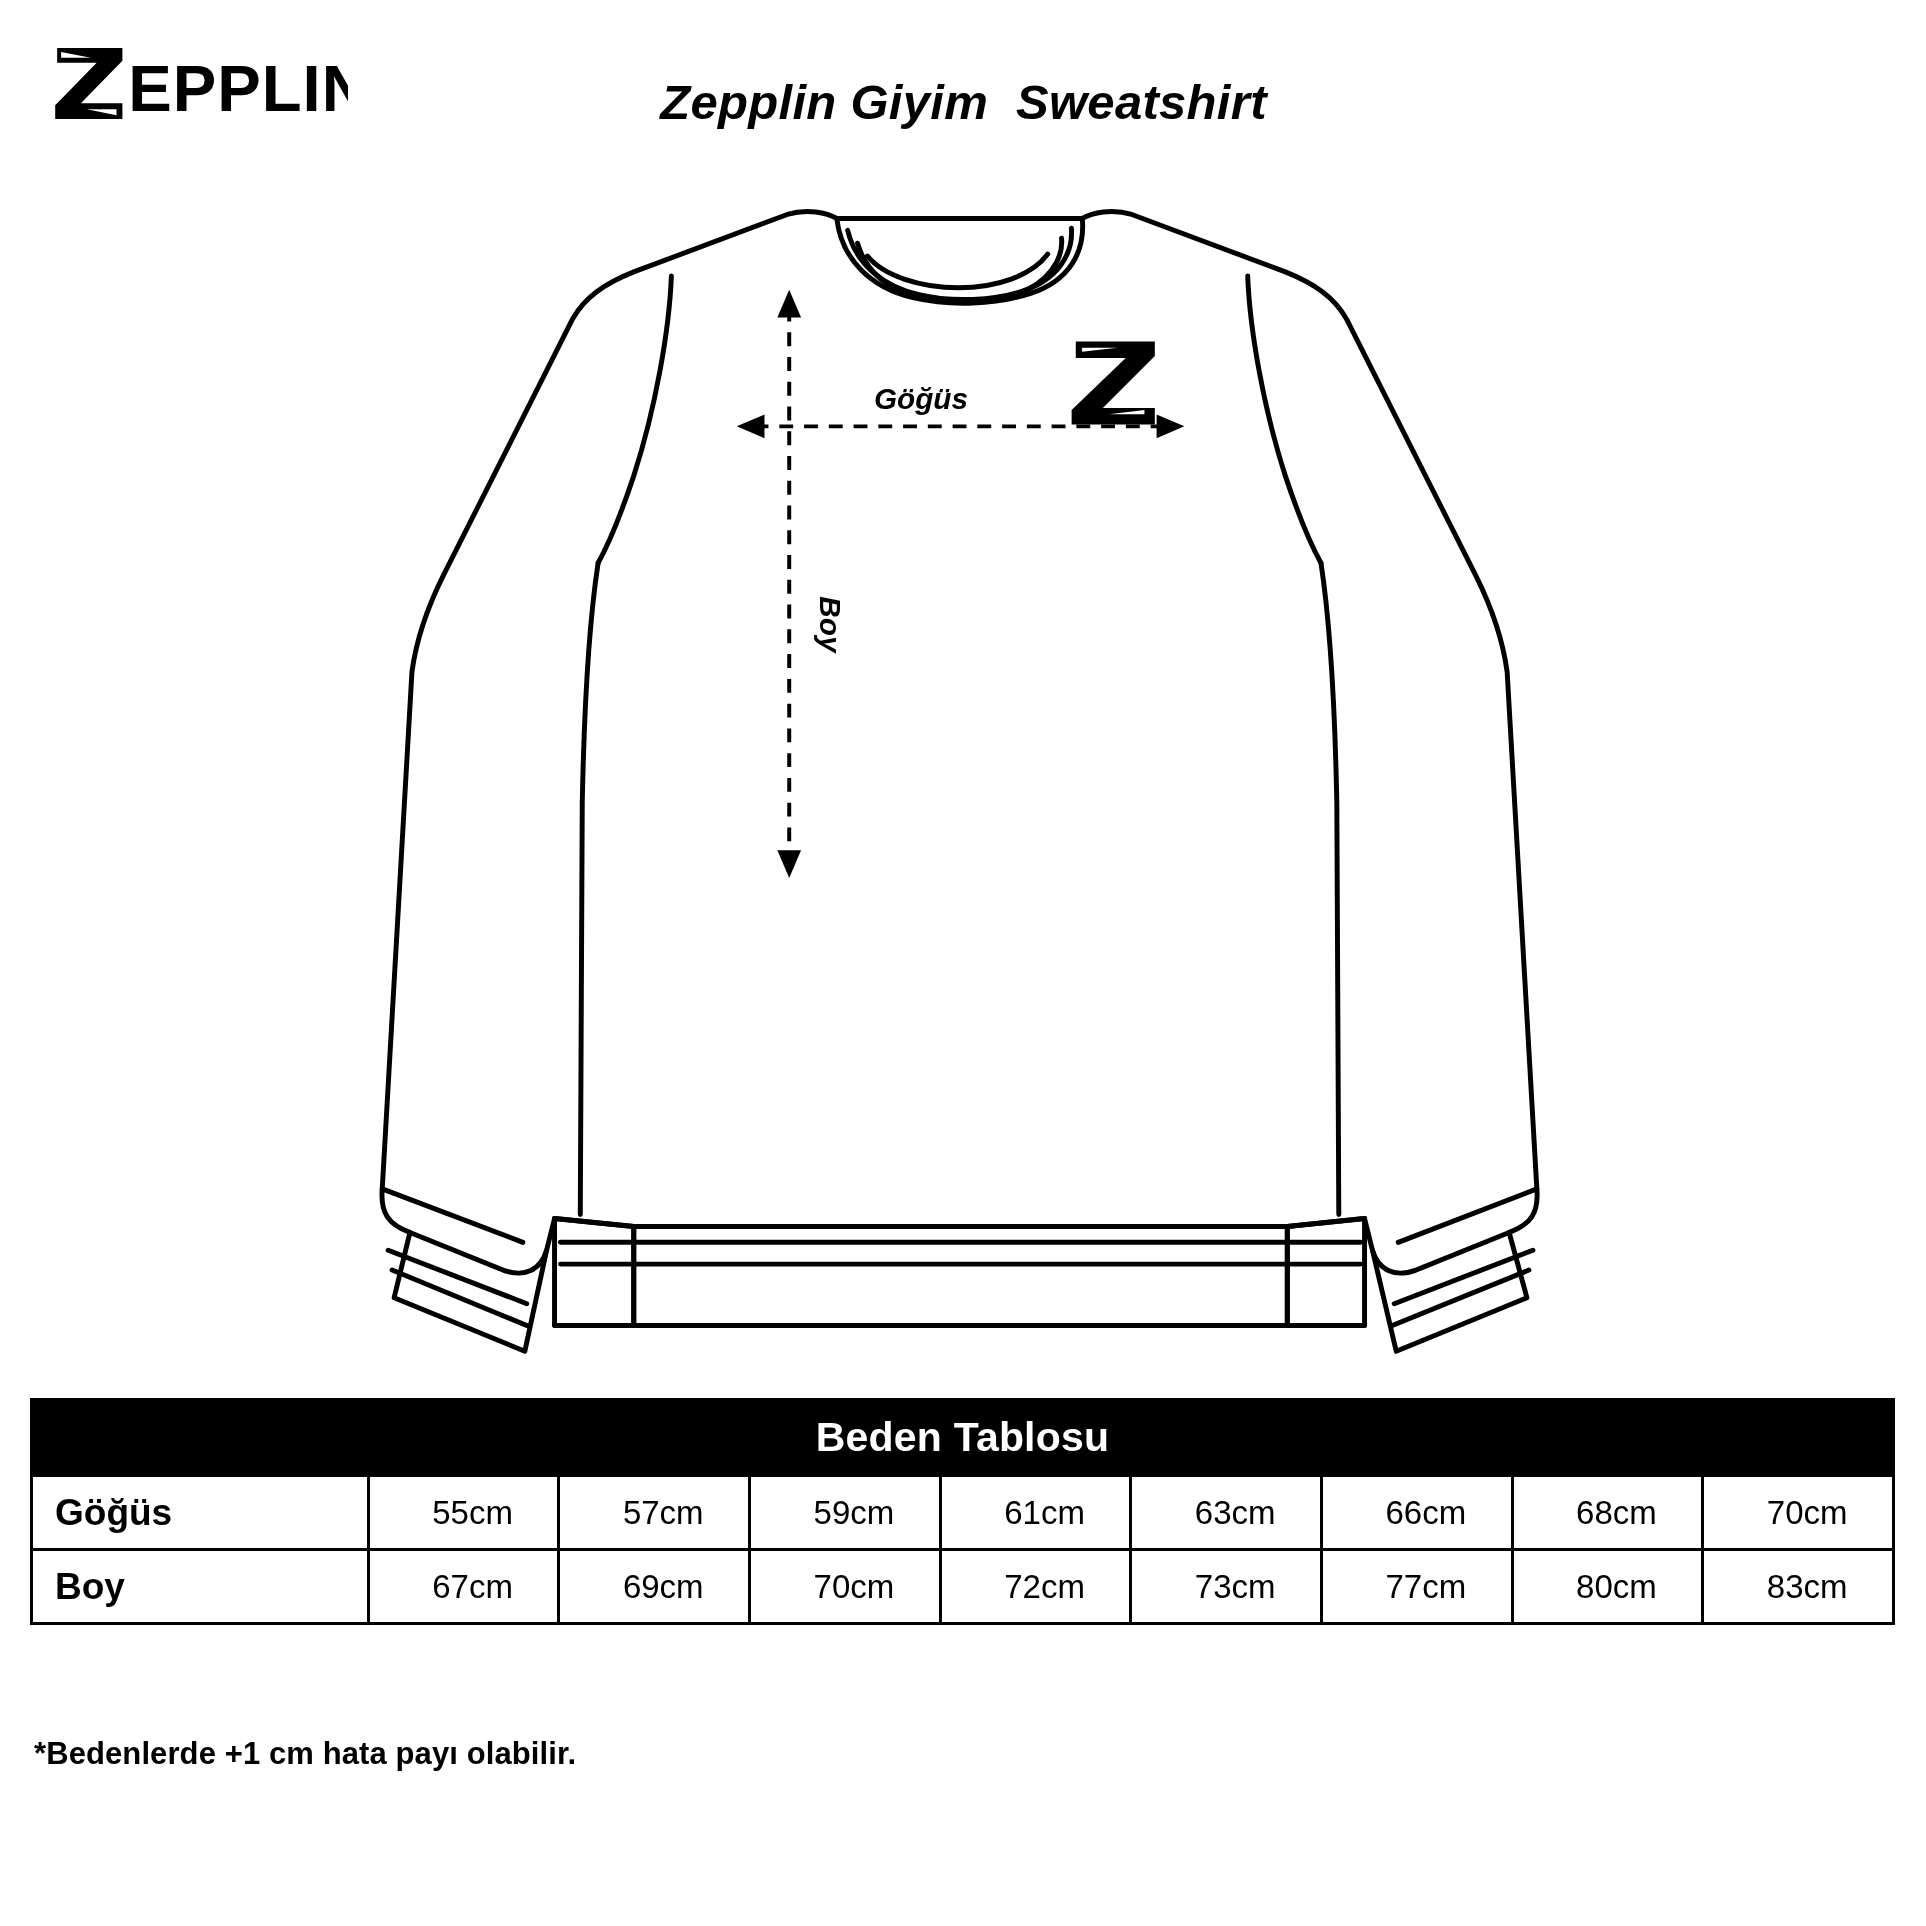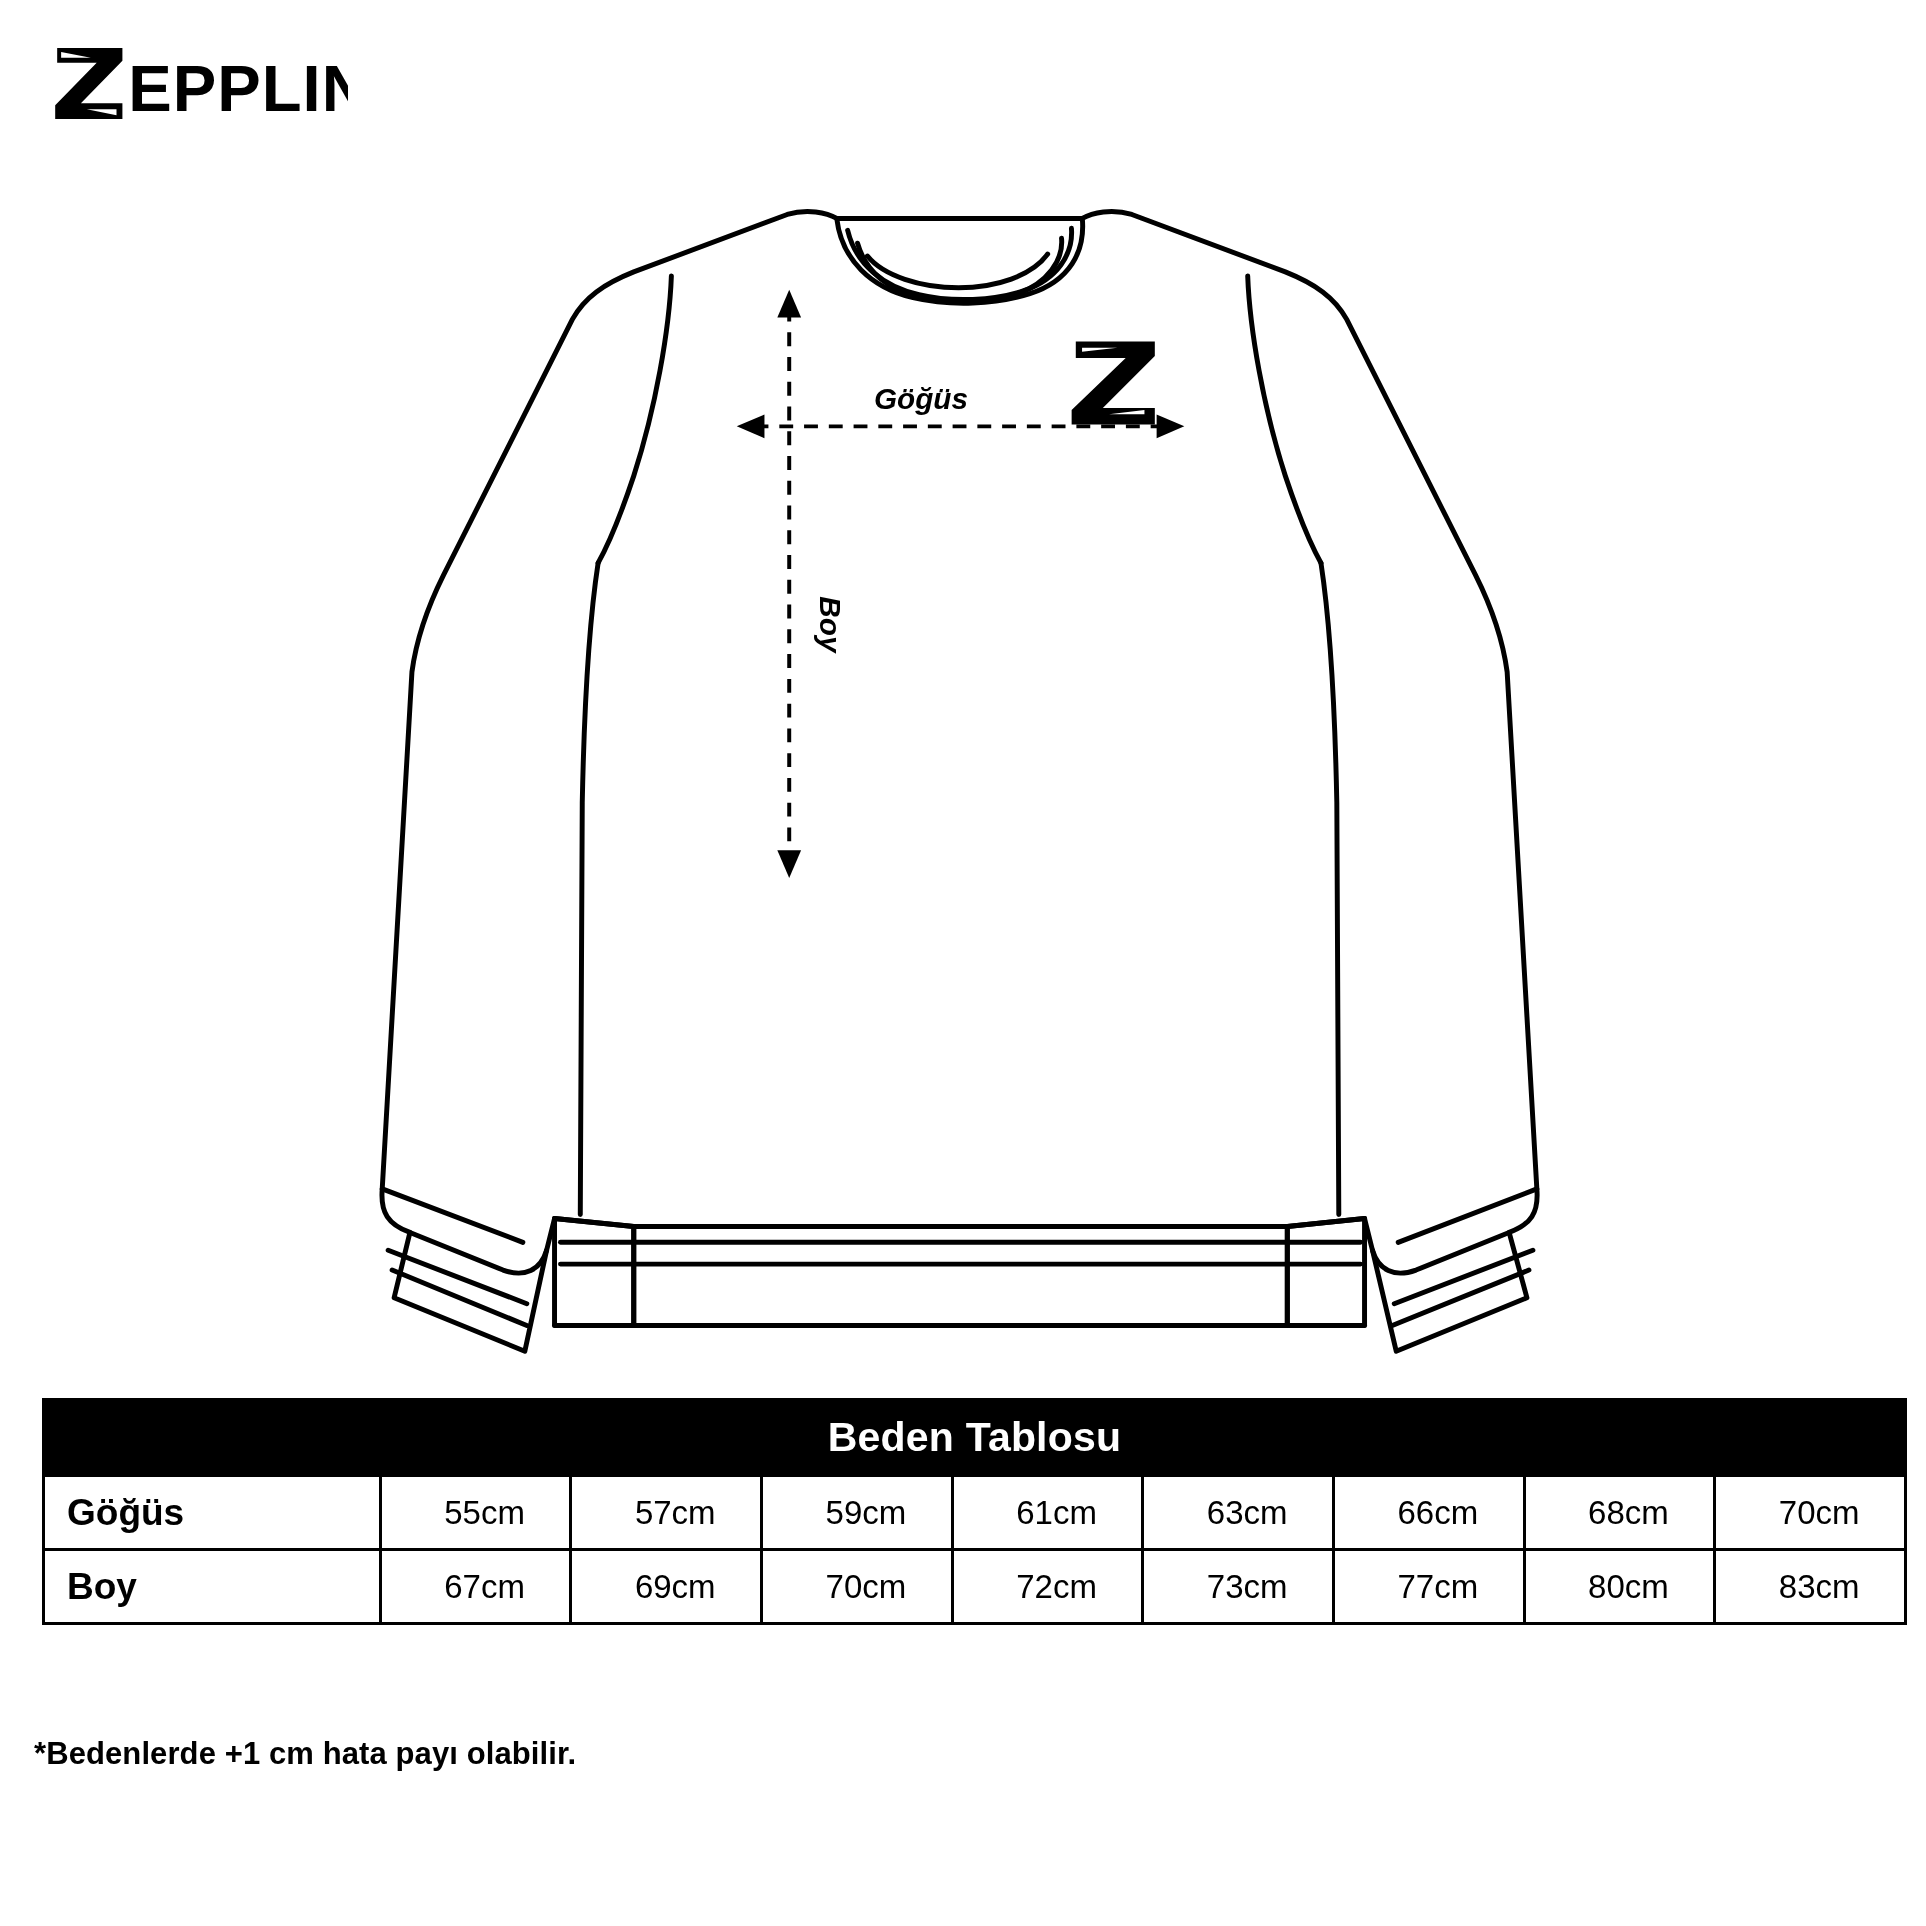--- a/index.html
+++ b/index.html
@@ -60,21 +60,20 @@
   .size-table-wrap {
     position: absolute;
     left: 30px;
     top: 1398px;
     width: 1865px;
   }
   table.size-table {
     border-collapse: collapse;
     width: 1865px;
     table-layout: fixed;
-    margin-left: 12px;
   }
   table.size-table th,
   table.size-table td {
     border: 3px solid #000000;
     padding: 0;
     height: 61px;
   }
   .tbl-title {
     background: #000000;
     color: #ffffff;
@@ -139,20 +138,24 @@
 
       <g fill="#000000">
         <path d="M6 6 H72 V19 L30 62 H72 V78 H4 V64 L46 21 H6 Z"></path>
         <path d="M10 10 L10 16 L40 16 Z" fill="#ffffff"></path>
         <path d="M66 68 L66 74 L36 68 Z" fill="#ffffff"></path>
       </g>
       <text x="78" y="70" font-family="Liberation Sans, sans-serif" font-size="66" font-weight="700" letter-spacing="1" fill="#000000">EPPLIN</text>
     </svg>
   </div>
 
+  <div class="page-title">
+    <span class="t-light">Zepplin Giyim</span>
+    <span>&nbsp;</span><span class="t-bold">Sweatshirt</span>
+  </div>
 
 </div>
 
 <div class="illustration">
   <svg width="1927" height="1238" viewBox="0 0 1946 1250">
     <g fill="none" stroke="#000000" stroke-width="5" stroke-linejoin="round" stroke-linecap="round">
 
       <path d="M845 70
                C 835 64 815 60 795 66
                L 640 124

